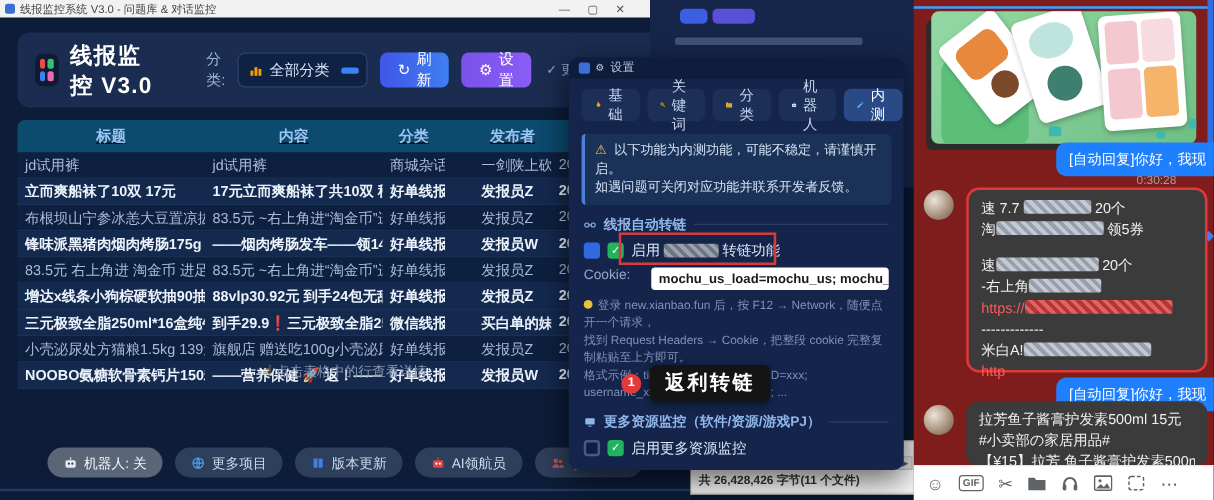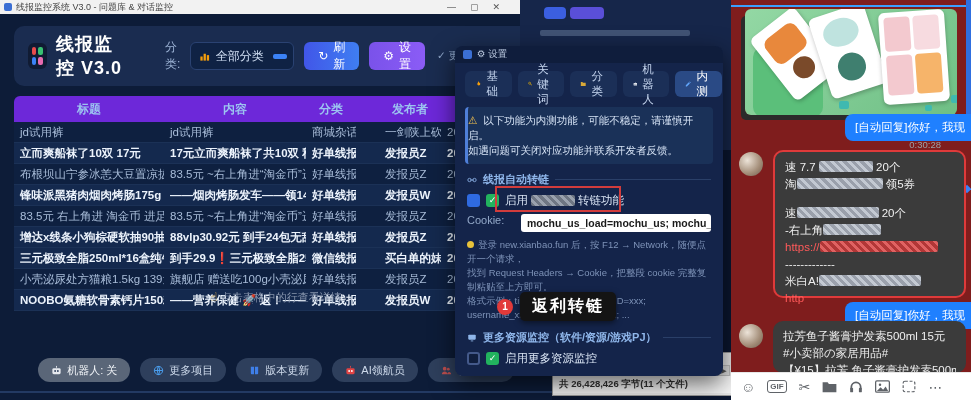--- a/index.html
+++ b/index.html
@@ -20,21 +20,21 @@
   .app-title { color:#fff; font-size:18px; font-weight:bold; margin-left:9px; letter-spacing:1px; }
   .cat-label { color:#9db4d6; font-size:12px; margin-left:34px; }
   .cat-select { margin-left:8px; width:160px; height:28px; background:#0f2244; border:1px solid #2a4272; border-radius:6px; display:flex; align-items:center; padding:0 8px; color:#d5e3f7; font-size:12px; position:relative; }
   .cat-select .dash { position:absolute; right:6px; top:11px; width:14px; height:5px; background:#3b82f6; border-radius:2px; }
   .btn { height:28px; border-radius:6px; display:flex; align-items:center; justify-content:center; color:#fff; font-size:12px; gap:5px; padding:0 14px; }
   .btn-refresh { margin-left:10px; background:linear-gradient(90deg,#4156e8,#3f7ef2); }
   .btn-settings { margin-left:10px; background:linear-gradient(90deg,#7a52ea,#8b5cf6); }
   .updated { margin-left:12px; color:#8ea6c8; font-size:10.5px; white-space:nowrap; }
   .table { position:absolute; left:14px; top:96px; width:524px; }
   .thead,.trow { display:flex; }
-  .thead { background:#6d28d9; border-radius:6px 6px 0 0; height:26px; align-items:center; }
+  .thead { background:#0c4a6e; border-radius:6px 6px 0 0; height:26px; align-items:center;text-decoration:underline; }
   .thead .tc { color:#9cc4f0; font-weight:bold; font-size:12px; text-align:center; }
   .tc { padding:0 6px; white-space:nowrap; overflow:hidden; }
   .c-title{width:150px;} .c-content{width:142px;} .c-cat{width:50px;} .c-pub{width:62px;margin-left:23px;} .c-time{flex:1;}
   .trow { height:21px; align-items:center; background:#0e2040; border-bottom:1px solid #1b3156; font-size:11.5px; color:#a9bdd9; }
   .trow.strong { background:#14294e; color:#ecf3fc; font-weight:bold; }
   .hint { position:absolute; left:0; top:290px; width:552px; text-align:center; color:#8795ad; font-size:11px; }
   .hint .hand { color:#e2b04a; font-size:12px; }
   .footer { position:absolute; left:0; top:358px; width:552px; display:flex; justify-content:center; gap:10px; }
   .fbtn { height:24px; border-radius:13px; background:#2e3f5c; color:#cdd9ea; font-size:11px; display:flex; align-items:center; gap:5px; padding:0 13px; }
   .fbtn.active { background:#5a6678; color:#f0f3f7; }
@@ -49,27 +49,27 @@
   .explorer { left:552px; top:352px; width:183px; height:44px; background:#e8e8e8; border:1px solid #9a9a9a; }
   .ex-row1 { display:flex; gap:6px; align-items:center; padding:3px 5px 0 5px; }
   .ex-bar { height:6px; border-radius:2px; background:#9aa4af; }
   .ex-scroll { margin:3px 4px 0 4px; height:11px; background:#dcdcdc; border:1px solid #bdbdbd; display:flex; align-items:center; position:relative; }
   .ex-arrow { font-size:7px; color:#555; width:10px; text-align:center; }
   .ex-thumb { position:absolute; left:12px; top:1px; width:120px; height:7px; background:#9a9a9a; border-radius:3px; }
   .ex-status { background:#f6f6f6; font-size:9.5px; color:#333; padding:2px 6px; white-space:nowrap; overflow:hidden;font-weight:bold; }
 
   
   .dialog { left:455px; top:46px; width:268px; height:330px; background:#14244a; border-radius:8px; box-shadow:0 8px 24px rgba(0,0,0,.6); }
-  .dlg-bar { height:17px; display:flex; align-items:center; gap:5px; padding:0 8px; background:#0f1d3c; border-radius:8px 8px 0 0; }
+  .dlg-bar { height:17px; display:flex; align-items:center; gap:5px; padding:0 8px; background:#0f1d3c; border-radius:8px 8px 0 0;font-family:Liberation Mono, monospace; }
   .dlg-ico { width:9px; height:9px; background:#3b6fd4; border-radius:2px; }
   .dlg-title { color:#b9c7de; font-size:9.5px; }
   .tabs { display:flex; gap:6px; padding:8px 10px 4px 10px; }
   .tab { height:26px; border-radius:6px; background:#1b2f57; color:#c6d6ef; font-size:11.5px; display:flex; align-items:center; gap:5px; padding:0 10px; }
   .tab.active { background:#2a4a85; color:#fff; }
-  .warn { margin:6px 10px; background:#1a3158; border-left:3px solid #4f7fd9; border-radius:4px; padding:6px 0; font-size:10.5px; color:#d6e3f5; line-height:15px; }
+  .warn { margin:6px 10px; background:#1a3158; border-left:3px solid #4f7fd9; border-radius:4px; padding:6px 8px; font-size:10.5px; color:#d6e3f5; line-height:15px; }
   .warn .wico { color:#f3c14f; margin-right:3px; }
   .sect { display:flex; align-items:center; gap:6px; margin:8px 12px 4px 12px; color:#8fb6ea; font-size:11px; font-weight:bold; }
   .sect .rule { flex:1; height:1px; background:#2a3f68; }
   .en-row { display:flex; align-items:center; gap:6px; margin:6px 12px; position:relative; }
   .blue-box { width:13px; height:13px; background:#2f6ae0; border-radius:3px; }
   .hollow-box { width:13px; height:13px; border:2px solid #44598a; border-radius:3px; background:#101e3d; }
   .gcheck { width:13px; height:13px; background:#22b35e; border-radius:3px; color:#fff; font-size:9px; line-height:13px; text-align:center; }
   .en-label { color:#dce7f6; font-size:11.5px; display:flex; align-items:center; gap:3px; }
   .red-rect { position:absolute; border:2px solid #d23c3c; pointer-events:none; }
   .cookie-row { display:flex; align-items:flex-start; gap:6px; margin:6px 12px; }

